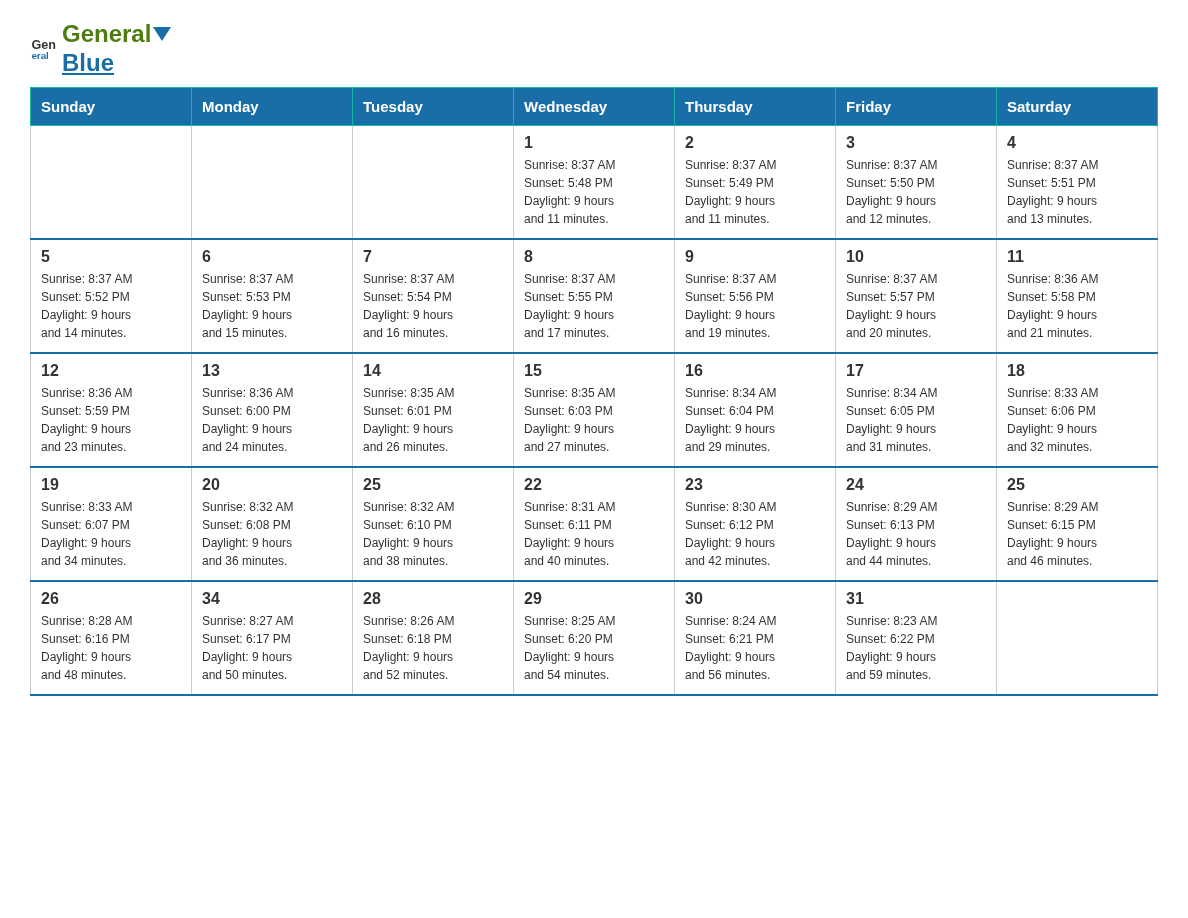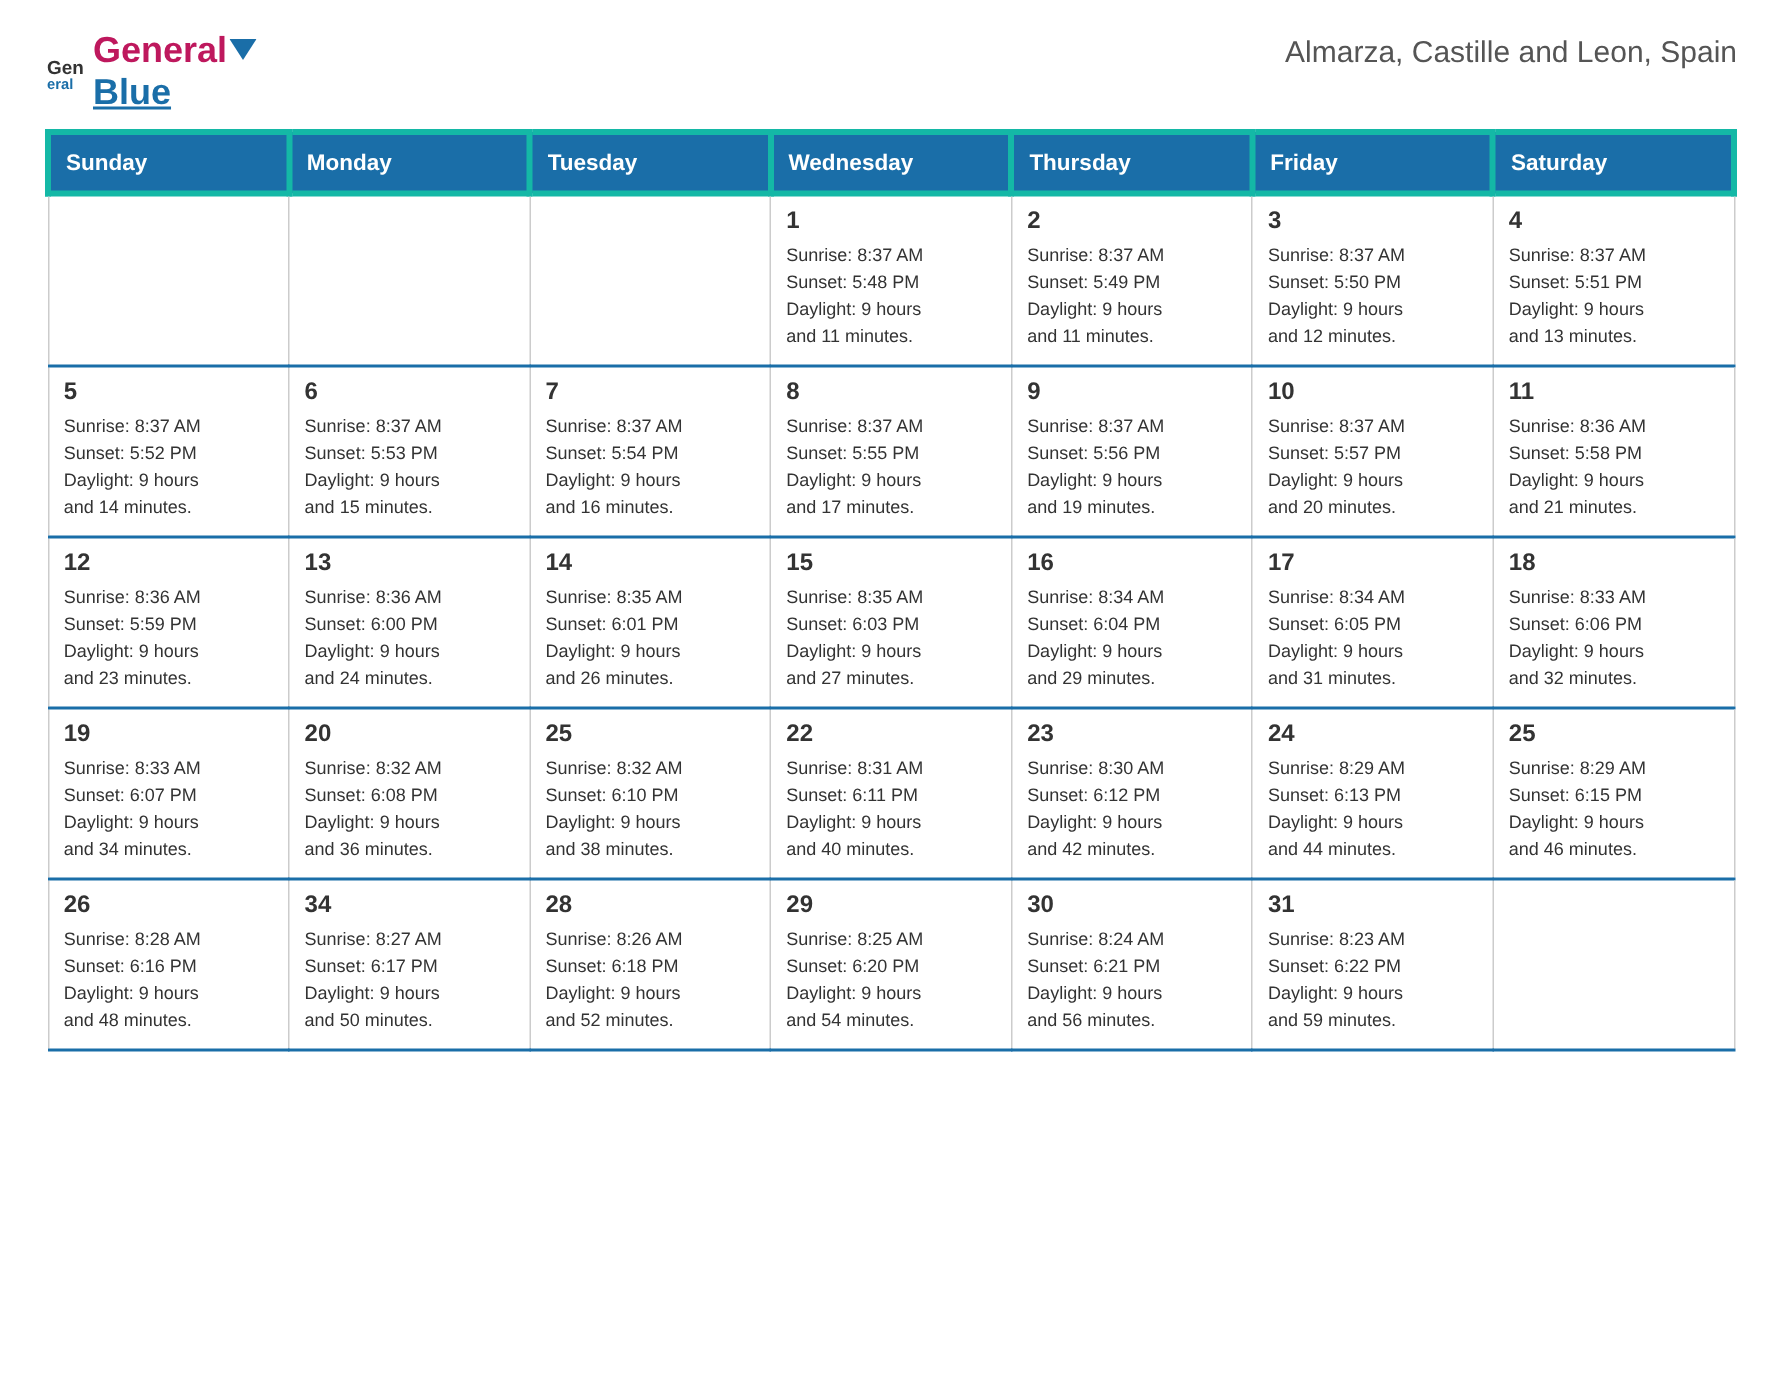--- a/index.html
+++ b/index.html
@@ -45,21 +45,21 @@
       border-collapse: collapse;
       margin-top: 8px;
     }
     thead tr th {
       background-color: #1a6ea8;
       color: #fff;
       font-size: 15px;
       font-weight: bold;
       padding: 10px 10px;
       text-align: left;
-      border: 4px solid #14b8a6;
+      border: 1px solid #14b8a6;
     }
     tbody tr td {
       vertical-align: top;
       padding: 8px 10px 10px 10px;
       border: 1px solid #ccc;
       font-size: 12.5px;
       color: #333;
       width: 14.28%;
       min-height: 90px;
     }
@@ -85,29 +85,28 @@
 </head>
 <body>
 
 <div class="header">
   <div class="logo">
     <svg class="logo-icon" viewBox="0 0 40 40" xmlns="http://www.w3.org/2000/svg">
       <text x="2" y="22" font-size="18" font-weight="bold" fill="#333" font-family="Arial">Gen</text>
       <text x="2" y="36" font-size="14" font-weight="bold" fill="#1a6ea8" font-family="Arial">eral</text>
     </svg>
     <div>
-      <span style="font-size:24px;font-weight:bold;color:#be185d;">General</span><svg width="18" height="18" viewBox="0 0 18 18" style="vertical-align:middle;margin-left:2px;margin-bottom:4px;">
+      <span style="font-size:24px;font-weight:bold;color:#4d7c0f;">General</span><svg width="18" height="18" viewBox="0 0 18 18" style="vertical-align:middle;margin-left:2px;margin-bottom:4px;">
           <polygon points="0,0 18,0 9,14" fill="#1a6ea8"></polygon>
         </svg>
       <br>
       <span style="font-size:24px;font-weight:bold;color:#1a6ea8;margin-left:0;text-decoration:underline;">Blue</span>
     </div>
   </div>
   <div class="title-block">
-    <div class="calendar-subtitle">Almarza, Castille and Leon, Spain</div>
   </div>
 </div>
 
 <table>
   <thead>
     <tr>
       <th>Sunday</th>
       <th>Monday</th>
       <th>Tuesday</th>
       <th>Wednesday</th>

